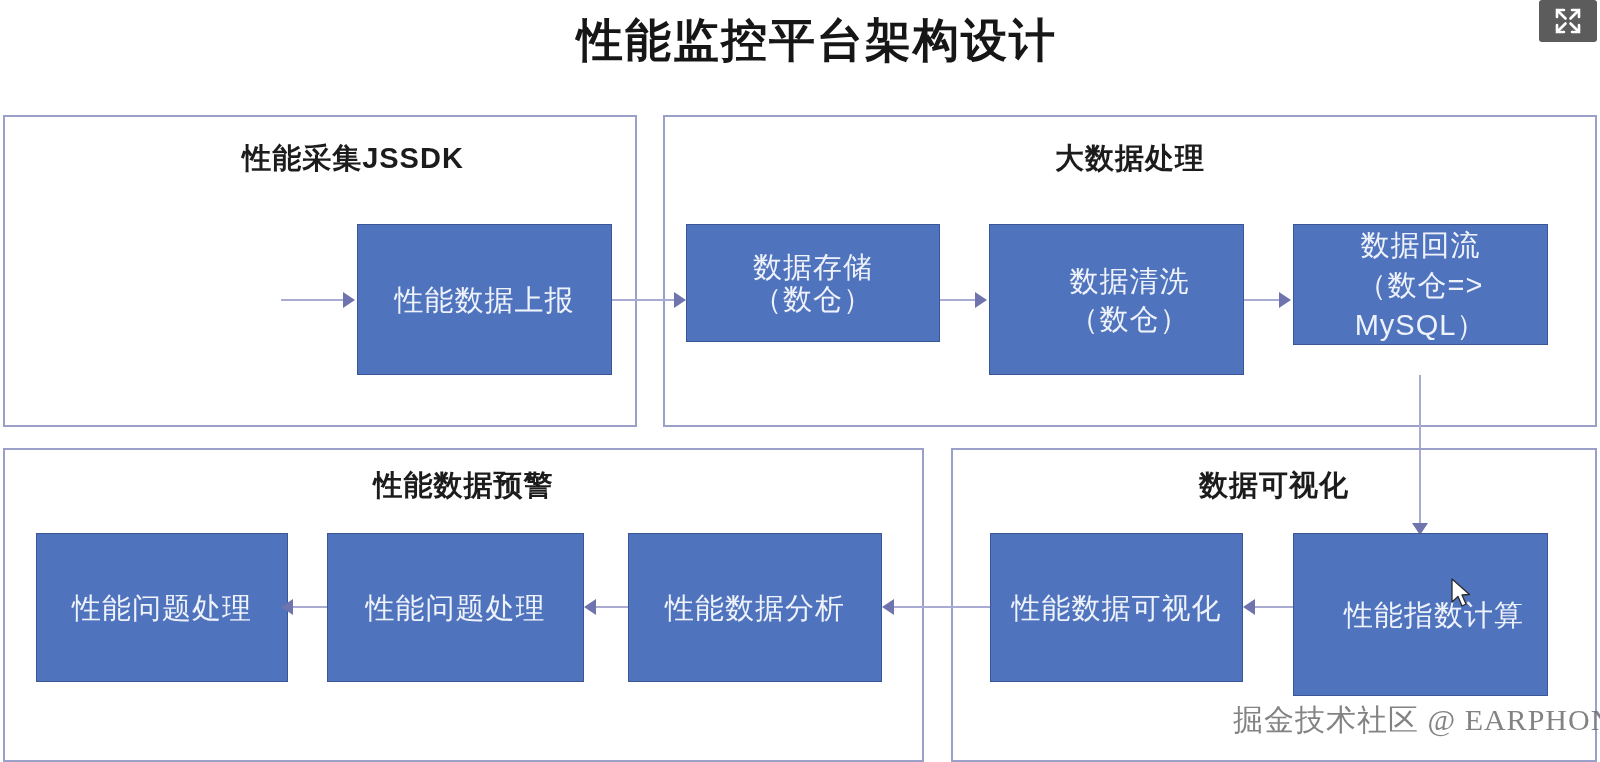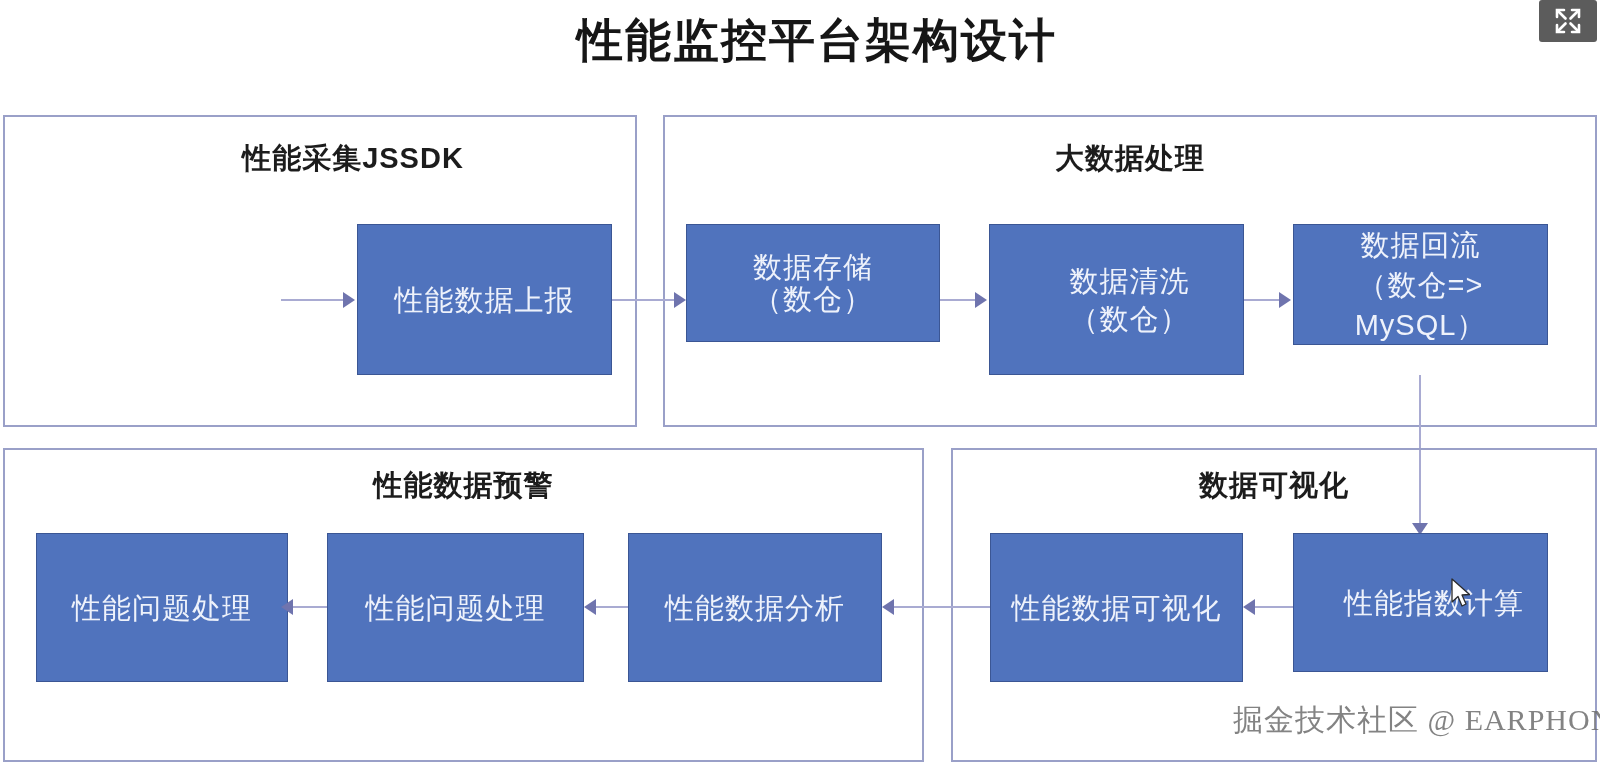--- a/index.html
+++ b/index.html
@@ -224,21 +224,21 @@
     <div class="panel-title" style="top:16px;">数据可视化</div>
   </div>
 
   <div class="conn h" style="left:894px; top:606px; width:96px;"></div>
   <div class="arrowhead left" style="left:882px; top:599px;"></div>
 
   <div class="box" style="left:990px; top:533px; width:253px; height:149px;">
     <span class="box-label">性能数据可视化</span>
   </div>
 
-  <div class="box" style="left:1293px; top:533px; width:255px; height:139px;padding-left:35px;">
+  <div class="box" style="left:1293px; top:533px; width:255px; height:163px;padding-left:35px;">
     <span class="box-label">性能指数计算</span>
   </div>
 
   <div class="conn h" style="left:1255px; top:606px; width:38px;"></div>
   <div class="arrowhead left" style="left:1243px; top:599px;"></div>
 
   <div class="watermark" style="left:1233px; top:700px;">掘金技术社区 @ EARPHONE</div>
 
   <div class="cursor-pointer" style="left:1450px; top:578px;">
     <svg width="22" height="32" viewBox="0 0 22 32">

